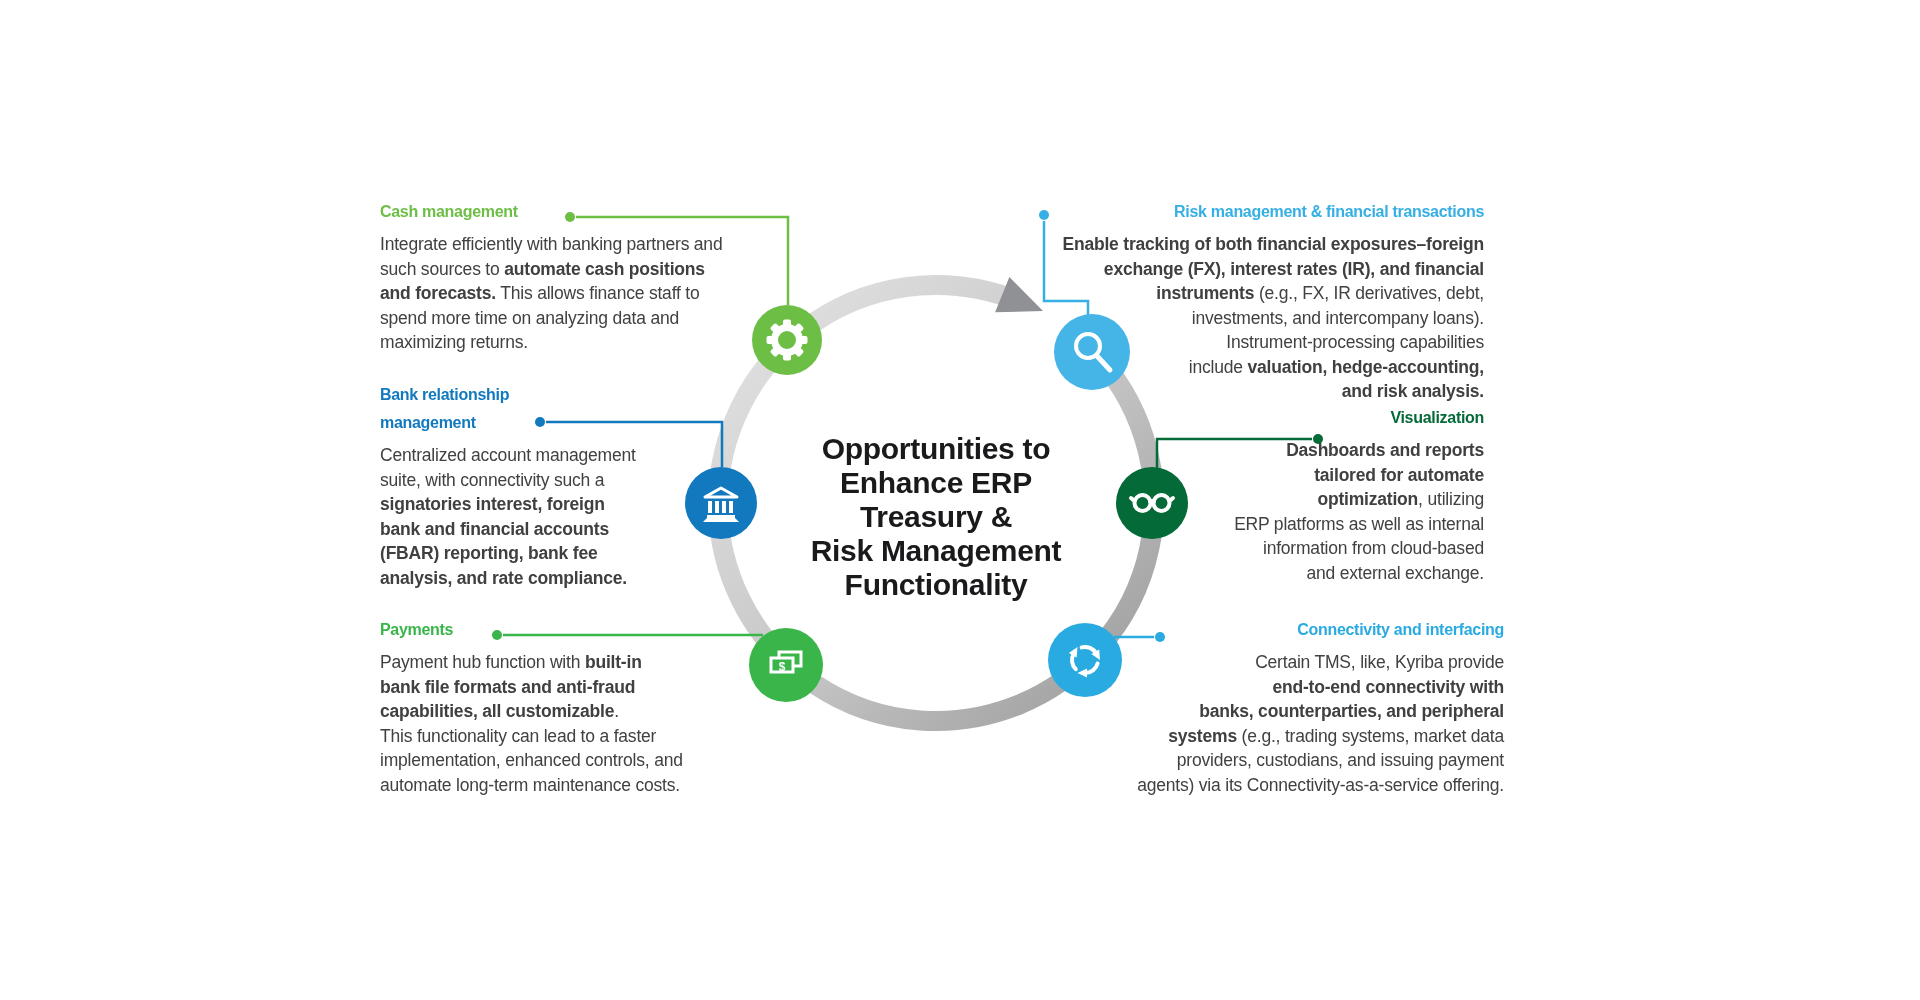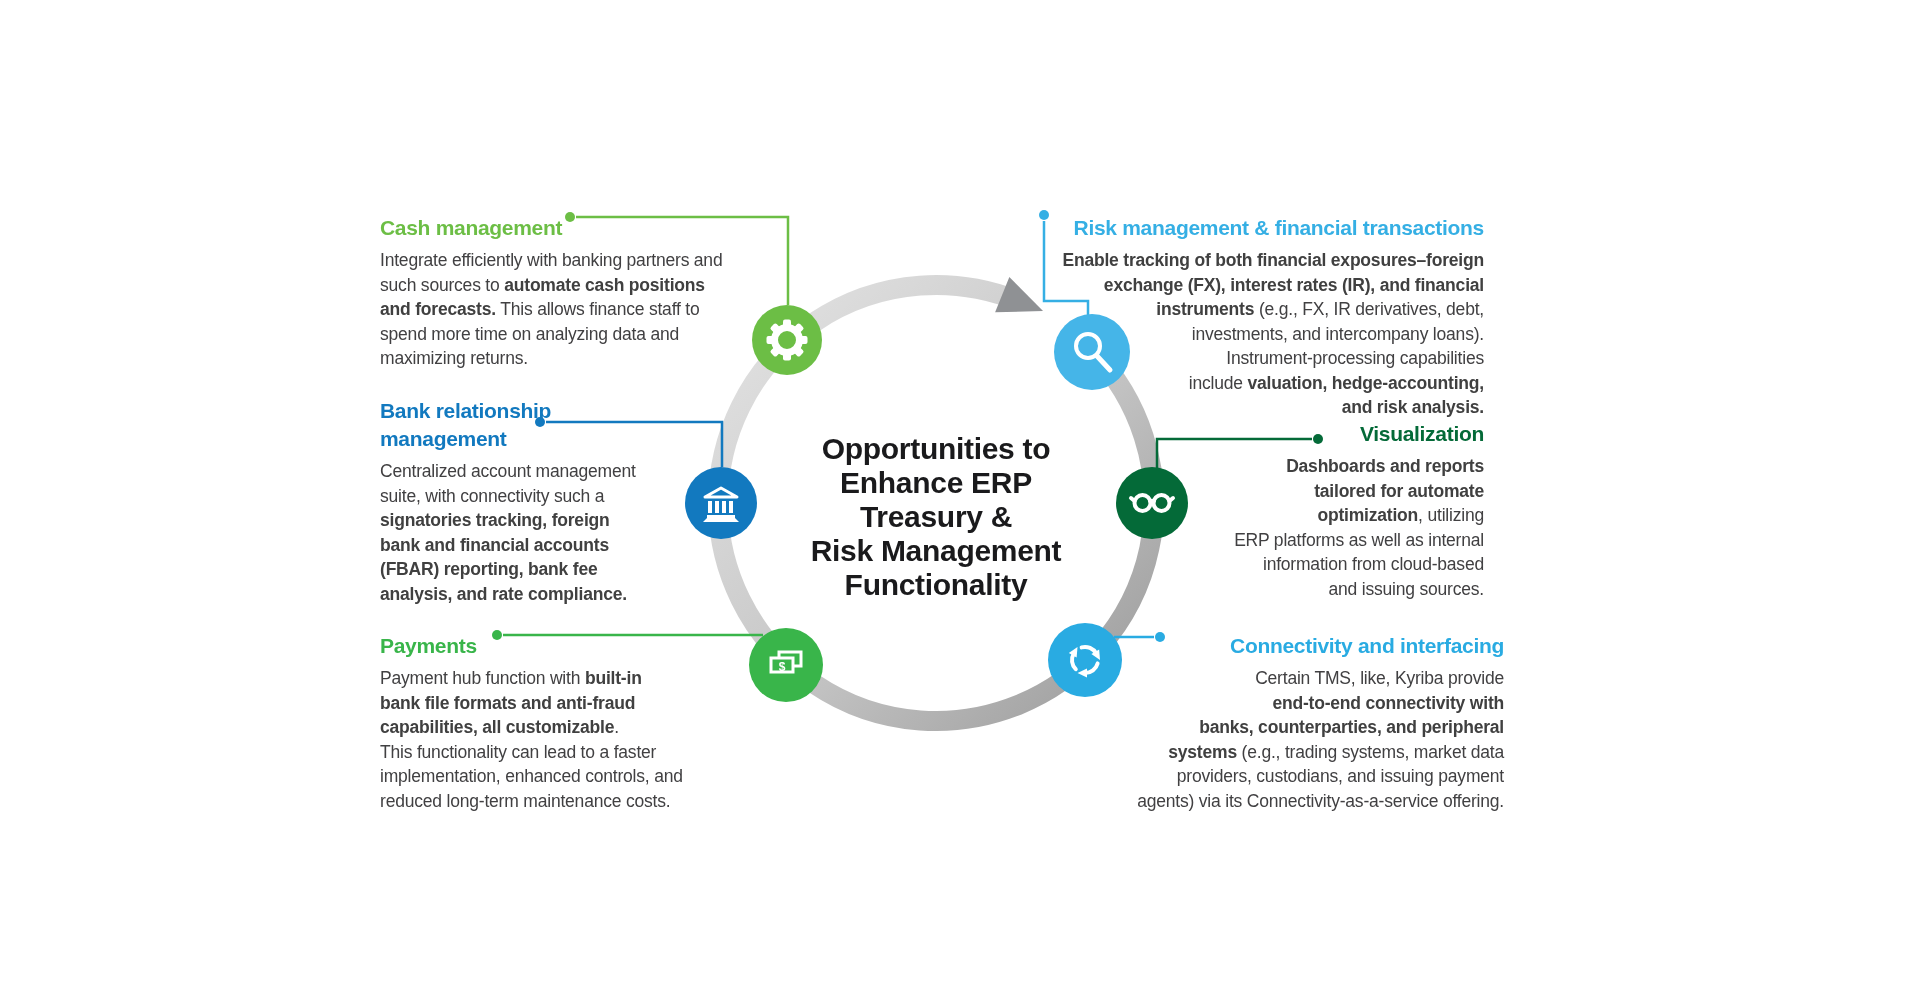--- a/index.html
+++ b/index.html
@@ -3,21 +3,21 @@
 <meta charset="utf-8">
 <style>
   html,body{margin:0;padding:0;background:#fff;}
   .canvas{
     position:relative;width:1920px;height:1000px;background:#fff;overflow:hidden;
     font-family:"Liberation Sans","DejaVu Sans",sans-serif;
   }
   .overlay{position:absolute;left:0;top:0;width:1920px;height:1000px;}
   .section{position:absolute;}
   .section h2{
-    margin:16px 0 6px 0;font-size:21px;line-height:28px;font-weight:bold;letter-spacing:-0.3px;
+    margin:0 0 6px 0;font-size:16px;line-height:28px;font-weight:bold;letter-spacing:-0.3px;
   }
   .section .body{
     font-size:17.5px;line-height:24.5px;color:#414042;letter-spacing:-0.2px;
   }
   .section .body .b{font-weight:bold;color:#404040;}
   .s0{left:380px;top:198px;width:380px;text-align:left;}
   .s1{left:380px;top:381px;width:380px;text-align:left;}
   .s1 .body{margin-top:4px;}
   .s2{left:380px;top:616px;width:380px;text-align:left;}
   .s3{right:436px;top:198px;width:520px;text-align:right;}
@@ -138,36 +138,36 @@
         <div><span>spend more time on analyzing data and</span></div>
         <div><span>maximizing returns.</span></div>
       </div>
   </div>
 
   <div class="section s1">
     <h2 style="color: rgb(18, 121, 191);">Bank relationship<br>management</h2>
     <div class="body">
         <div><span>Centralized account management</span></div>
         <div><span>suite, with connectivity such a</span></div>
-        <div><span class="b">signatories tracking, foreign</span></div>
+        <div><span class="b">signatories interest, foreign</span></div>
         <div><span class="b">bank and financial accounts</span></div>
         <div><span class="b">(FBAR) reporting, bank fee</span></div>
         <div><span class="b">analysis, and rate compliance.</span></div>
       </div>
   </div>
 
   <div class="section s2">
     <h2 style="color: rgb(57, 181, 74);">Payments</h2>
     <div class="body">
         <div><span>Payment hub function with </span><span class="b">built-in</span></div>
         <div><span class="b">bank file formats and anti-fraud</span></div>
         <div><span class="b">capabilities, all customizable</span><span>.</span></div>
         <div><span>This functionality can lead to a faster</span></div>
         <div><span>implementation, enhanced controls, and</span></div>
-        <div><span>reduced long-term maintenance costs.</span></div>
+        <div><span>automate long-term maintenance costs.</span></div>
       </div>
   </div>
 
   <div class="section s3">
     <h2 style="color: rgb(53, 175, 228);">Risk management &amp; financial transactions</h2>
     <div class="body">
         <div><span class="b">Enable tracking of both financial exposures–foreign</span></div>
         <div><span class="b">exchange (FX), interest rates (IR), and financial</span></div>
         <div><span class="b">instruments</span><span> (e.g., FX, IR derivatives, debt,</span></div>
         <div><span>investments, and intercompany loans).</span></div>
@@ -178,21 +178,21 @@
   </div>
 
   <div class="section s4">
     <h2 style="color: rgb(4, 106, 56);">Visualization</h2>
     <div class="body">
         <div><span class="b">Dashboards and reports</span></div>
         <div><span class="b">tailored for automate</span></div>
         <div><span class="b">optimization</span><span>, utilizing</span></div>
         <div><span>ERP platforms as well as internal</span></div>
         <div><span>information from cloud-based</span></div>
-        <div><span>and issuing sources.</span></div>
+        <div><span>and external exchange.</span></div>
       </div>
   </div>
 
   <div class="section s5">
     <h2 style="color: rgb(41, 171, 226);">Connectivity and interfacing</h2>
     <div class="body">
         <div><span>Certain TMS, like, Kyriba provide</span></div>
         <div><span class="b">end-to-end connectivity with</span></div>
         <div><span class="b">banks, counterparties, and peripheral</span></div>
         <div><span class="b">systems</span><span> (e.g., trading systems, market data</span></div>

